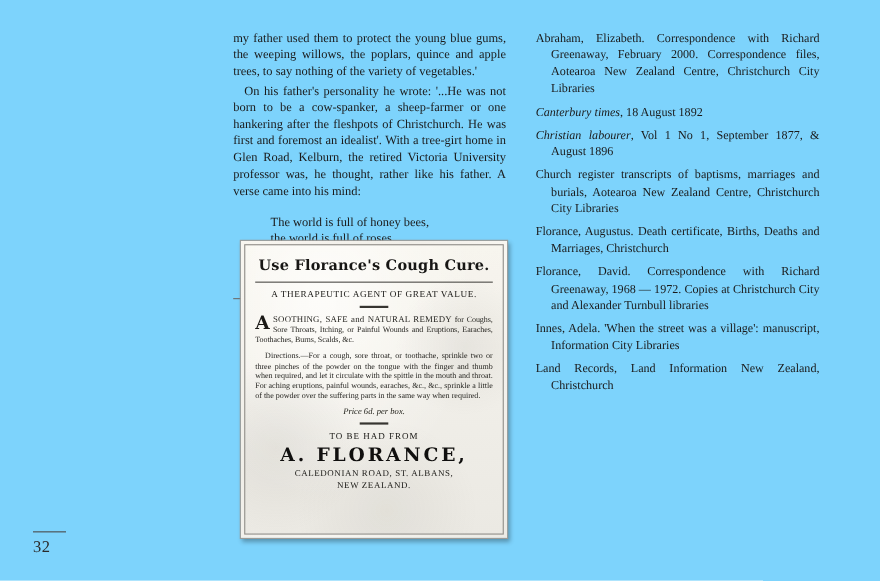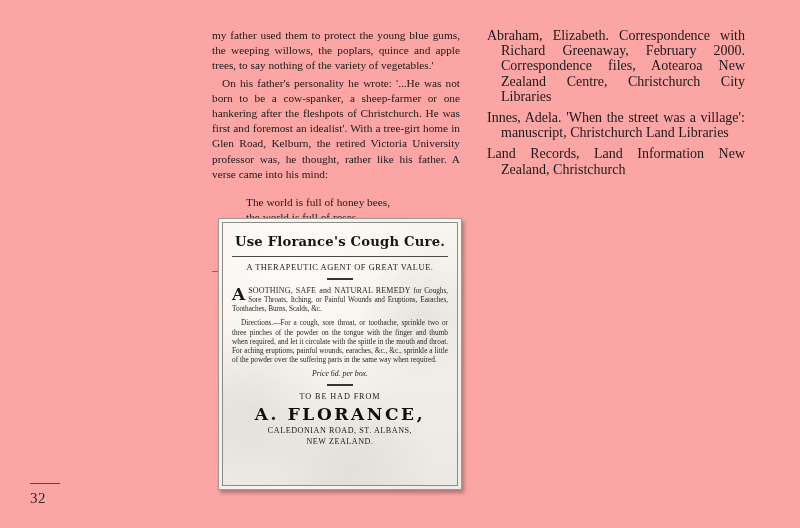--- a/index.html
+++ b/index.html
@@ -12,21 +12,21 @@
     height: 528px;
     position: relative;
     font-family: "Liberation Serif", serif;
     color: #1a1a1a;
     overflow: hidden;
   }
 
   .page {
     position: absolute;
     inset: 0;
-    background: #fca5a5;
+    background: #7dd3fc;
   }
 
   
   .folio {
     position: absolute;
     left: 30px;
     top: 483px;
     width: 60px;
     text-align: left;
   }
@@ -224,21 +224,21 @@
   }
   .ad-addr.second { margin-top: 2px; }
 
   
   .sources-head {
     font-size: 11.3px;
     line-height: 15.2px;
     margin-bottom: 7px;
   }
   .source-entry {
-    font-size: 14px;
+    font-size: 11px;
     line-height: 15.2px;
     text-align: justify;
     padding-left: 14px;
     text-indent: -14px;
     margin-bottom: 6px;
   }
   .source-entry i { font-style: italic; }
 </style>
 </head>
 <body>
@@ -283,21 +283,26 @@
         <div class="ad-addr">CALEDONIAN ROAD, ST. ALBANS,</div>
         <div class="ad-addr second">NEW ZEALAND.</div>
 
       </div>
     </div>
   </div>
 
   <div class="col-right">
     <div>
       <div class="source-entry">Abraham, Elizabeth. Correspondence with Richard Greenaway, February 2000. Correspondence files, Aotearoa New Zealand Centre, Christchurch City Libraries</div>
-      <div class="source-entry">Innes, Adela. 'When the street was a village': manuscript, Christchurch Land Libraries</div>
+      <div class="source-entry"><i>Canterbury times</i>, 18 August 1892</div>
+      <div class="source-entry"><i>Christian labourer</i>, Vol 1 No 1, September 1877, &amp; August 1896</div>
+      <div class="source-entry">Church register transcripts of baptisms, marriages and burials, Aotearoa New Zealand Centre, Christchurch City Libraries</div>
+      <div class="source-entry">Florance, Augustus. Death certificate, Births, Deaths and Marriages, Christchurch</div>
+      <div class="source-entry">Florance, David. Correspondence with Richard Greenaway, 1968 — 1972. Copies at Christchurch City and Alexander Turnbull libraries</div>
+      <div class="source-entry">Innes, Adela. 'When the street was a village': manuscript, Information City Libraries</div>
       <div class="source-entry">Land Records, Land Information New Zealand, Christchurch</div>
 
     </div>
   </div>
 
   <div class="folio">
     <div class="folio-rule"></div>
     <div class="folio-num">32</div>
   </div>
 

